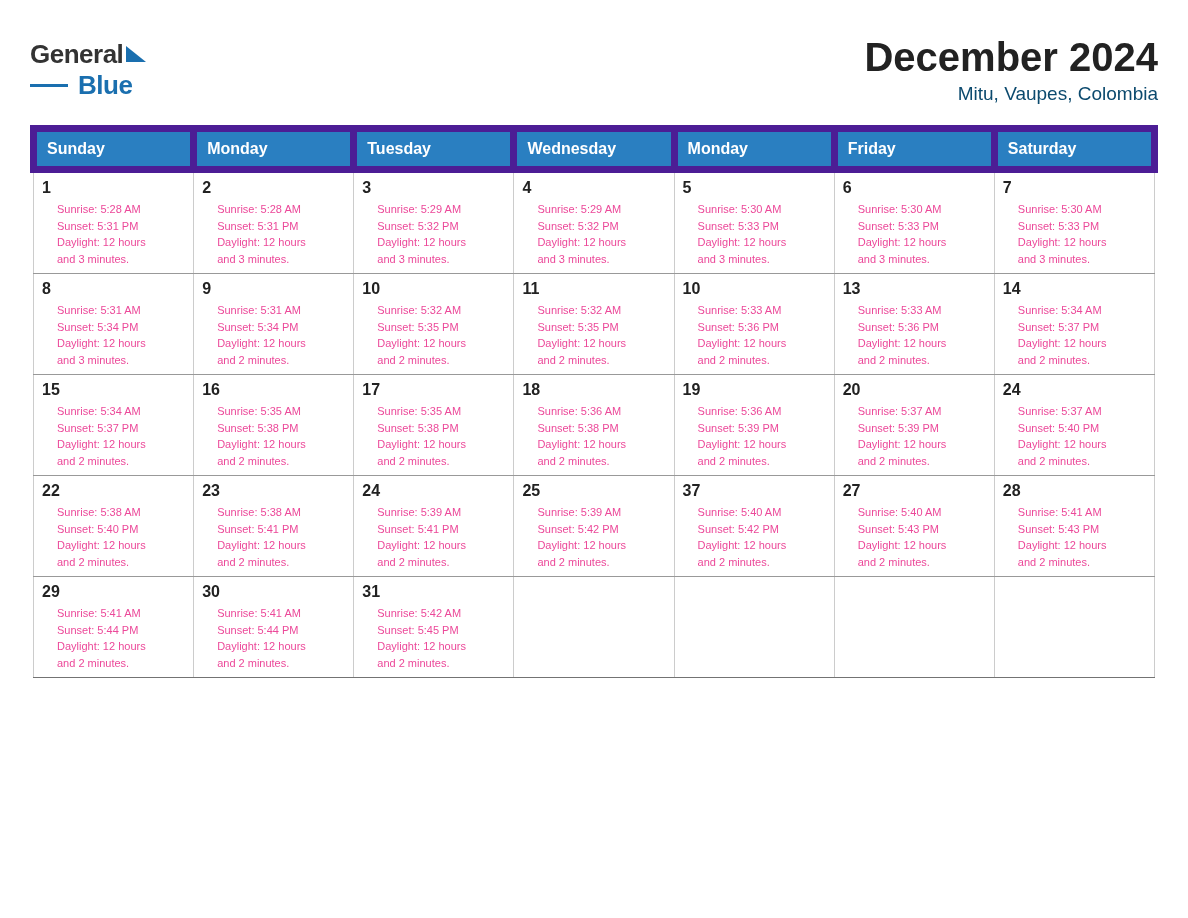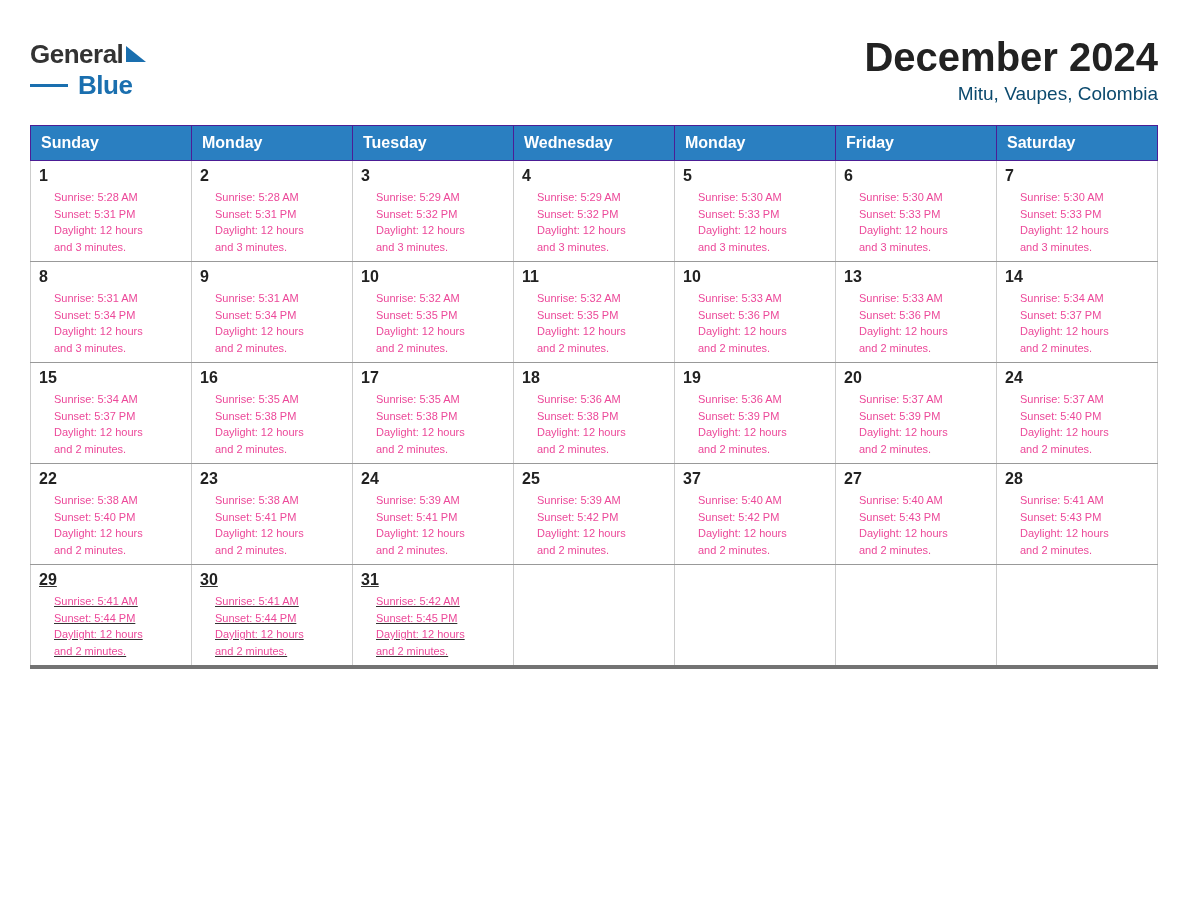--- a/index.html
+++ b/index.html
@@ -36,21 +36,21 @@
       border-collapse: collapse;
       border: 1px solid #2a7fc1;
     }
     .calendar th {
       background: #2a7fc1;
       color: #fff;
       font-size: 16px;
       font-weight: bold;
       padding: 8px 10px;
       text-align: left;
-      border: 1px solid #4c1d95;
+      border: 7px solid #4c1d95;
     }
     .calendar td {
       vertical-align: top;
       padding: 6px 8px;
       border: 1px solid #ccc;
       font-size: 13px;
       color: #333;
       width: 14.28%;
       min-height: 100px;
     }
@@ -64,22 +64,21 @@
     .day-info {
       font-size: 11px;
       line-height: 1.5;
       color: #ec4899;
       margin-left: 15px;
     }
     .calendar tr td {
       border-bottom: 1px solid #999;
     }
     .calendar tr:last-child td {
-      border-bottom: 4px solid #737373;
-      text-decoration: underline;
+      border-bottom: 1px solid #737373;
     }
     .logo-container {
       display: flex;
       flex-direction: column;
       align-items: flex-start;
     }
     .logo-top {
       display: flex;
       align-items: center;
     }

